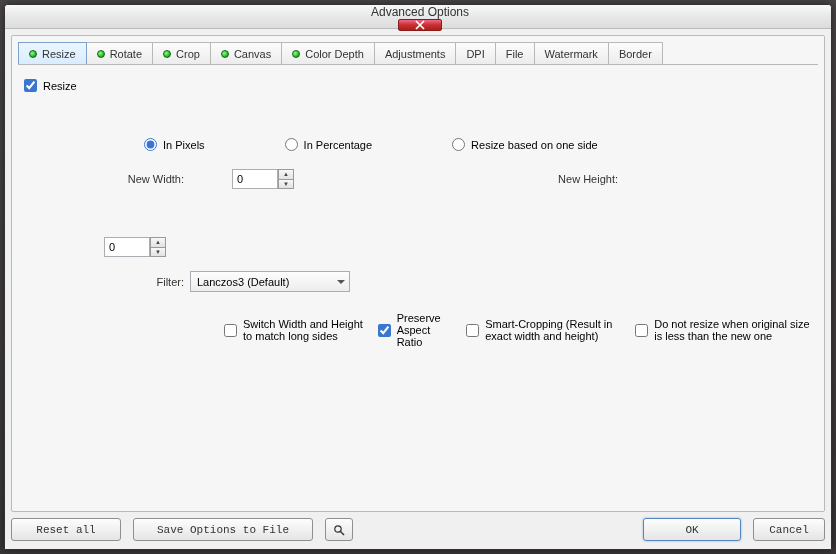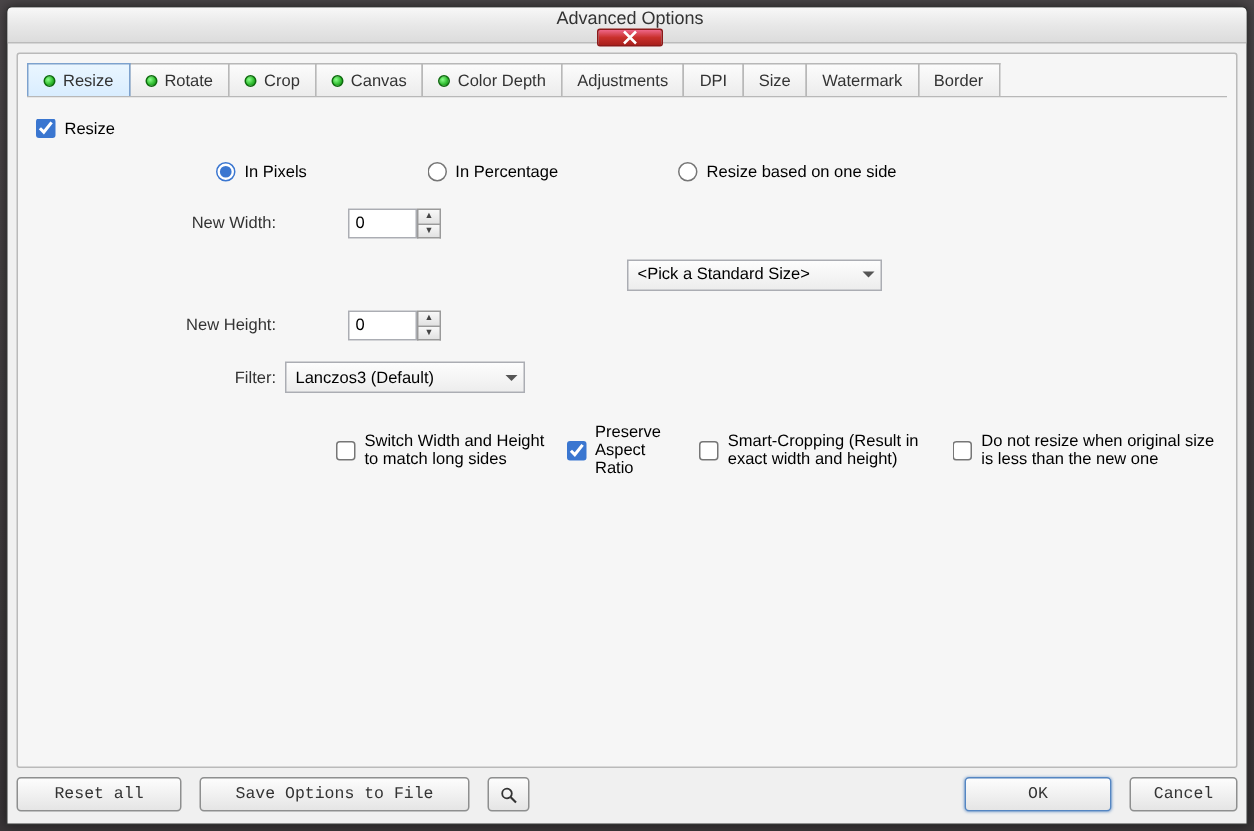--- a/index.html
+++ b/index.html
@@ -110,21 +110,21 @@
 input[type="checkbox"], input[type="radio"] {
   width: 13px; height: 13px;
   accent-color: #3a76d0;
 }
 .radio-row {
   display: flex;
   gap: 80px;
   margin-left: 120px;
   margin-bottom: 18px;
 }
-.radio-opt { display: flex; align-items: center; gap: 6px; }
+.radio-opt { display: flex; align-items: center; gap: 6px; margin-top: 30px; }
 .field-grid {
   margin-left: 80px;
   display: grid;
   grid-template-columns: 80px 70px 20px 200px;
   row-gap: 10px;
   column-gap: 6px;
   align-items: center;
   gap: 48px;
 }
 .field-label { text-align: right; color: #333; }
@@ -253,21 +253,21 @@
             <span class="dot"></span>
             <span>Color Depth</span>
           </div>
           <div class="tab">
             <span>Adjustments</span>
           </div>
           <div class="tab">
             <span>DPI</span>
           </div>
           <div class="tab">
-            <span>Size</span>
+            <span>File</span>
           </div>
           <div class="tab">
             <span>Watermark</span>
           </div>
           <div class="tab">
             <span>Border</span>
           </div>
         </div>
 
       <div class="tab-body">
@@ -295,24 +295,20 @@
         <div class="field-grid">
           <div class="field-label">New Width:</div>
           <div style="display:flex;gap:0;">
             <input class="num-input" value="0" style="">
             <div class="spinner">
               <div class="spin-btn">▲</div>
               <div class="spin-btn">▼</div>
             </div>
           </div>
           <div></div>
-          <div class="dropdown" style="grid-row: span 2; align-self: center; width:170px;">
-            <span>&lt;Pick a Standard Size&gt;</span>
-            <span class="arrow"></span>
-          </div>
 
           <div class="field-label">New Height:</div>
           <div style="display:flex;gap:0;">
             <input class="num-input" value="0" style="">
             <div class="spinner">
               <div class="spin-btn">▲</div>
               <div class="spin-btn">▼</div>
             </div>
           </div>
           <div></div>

